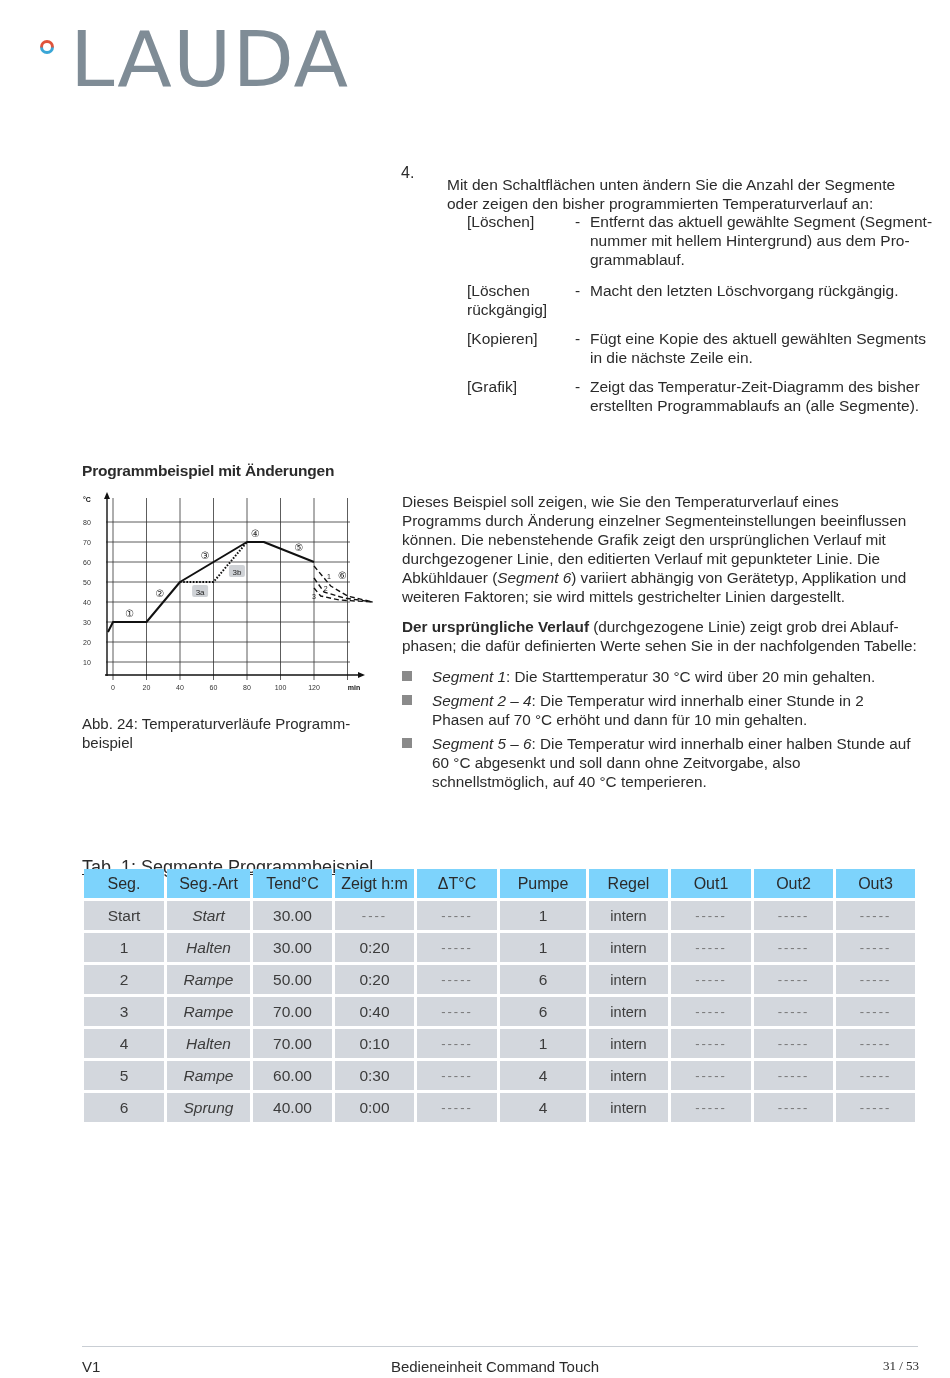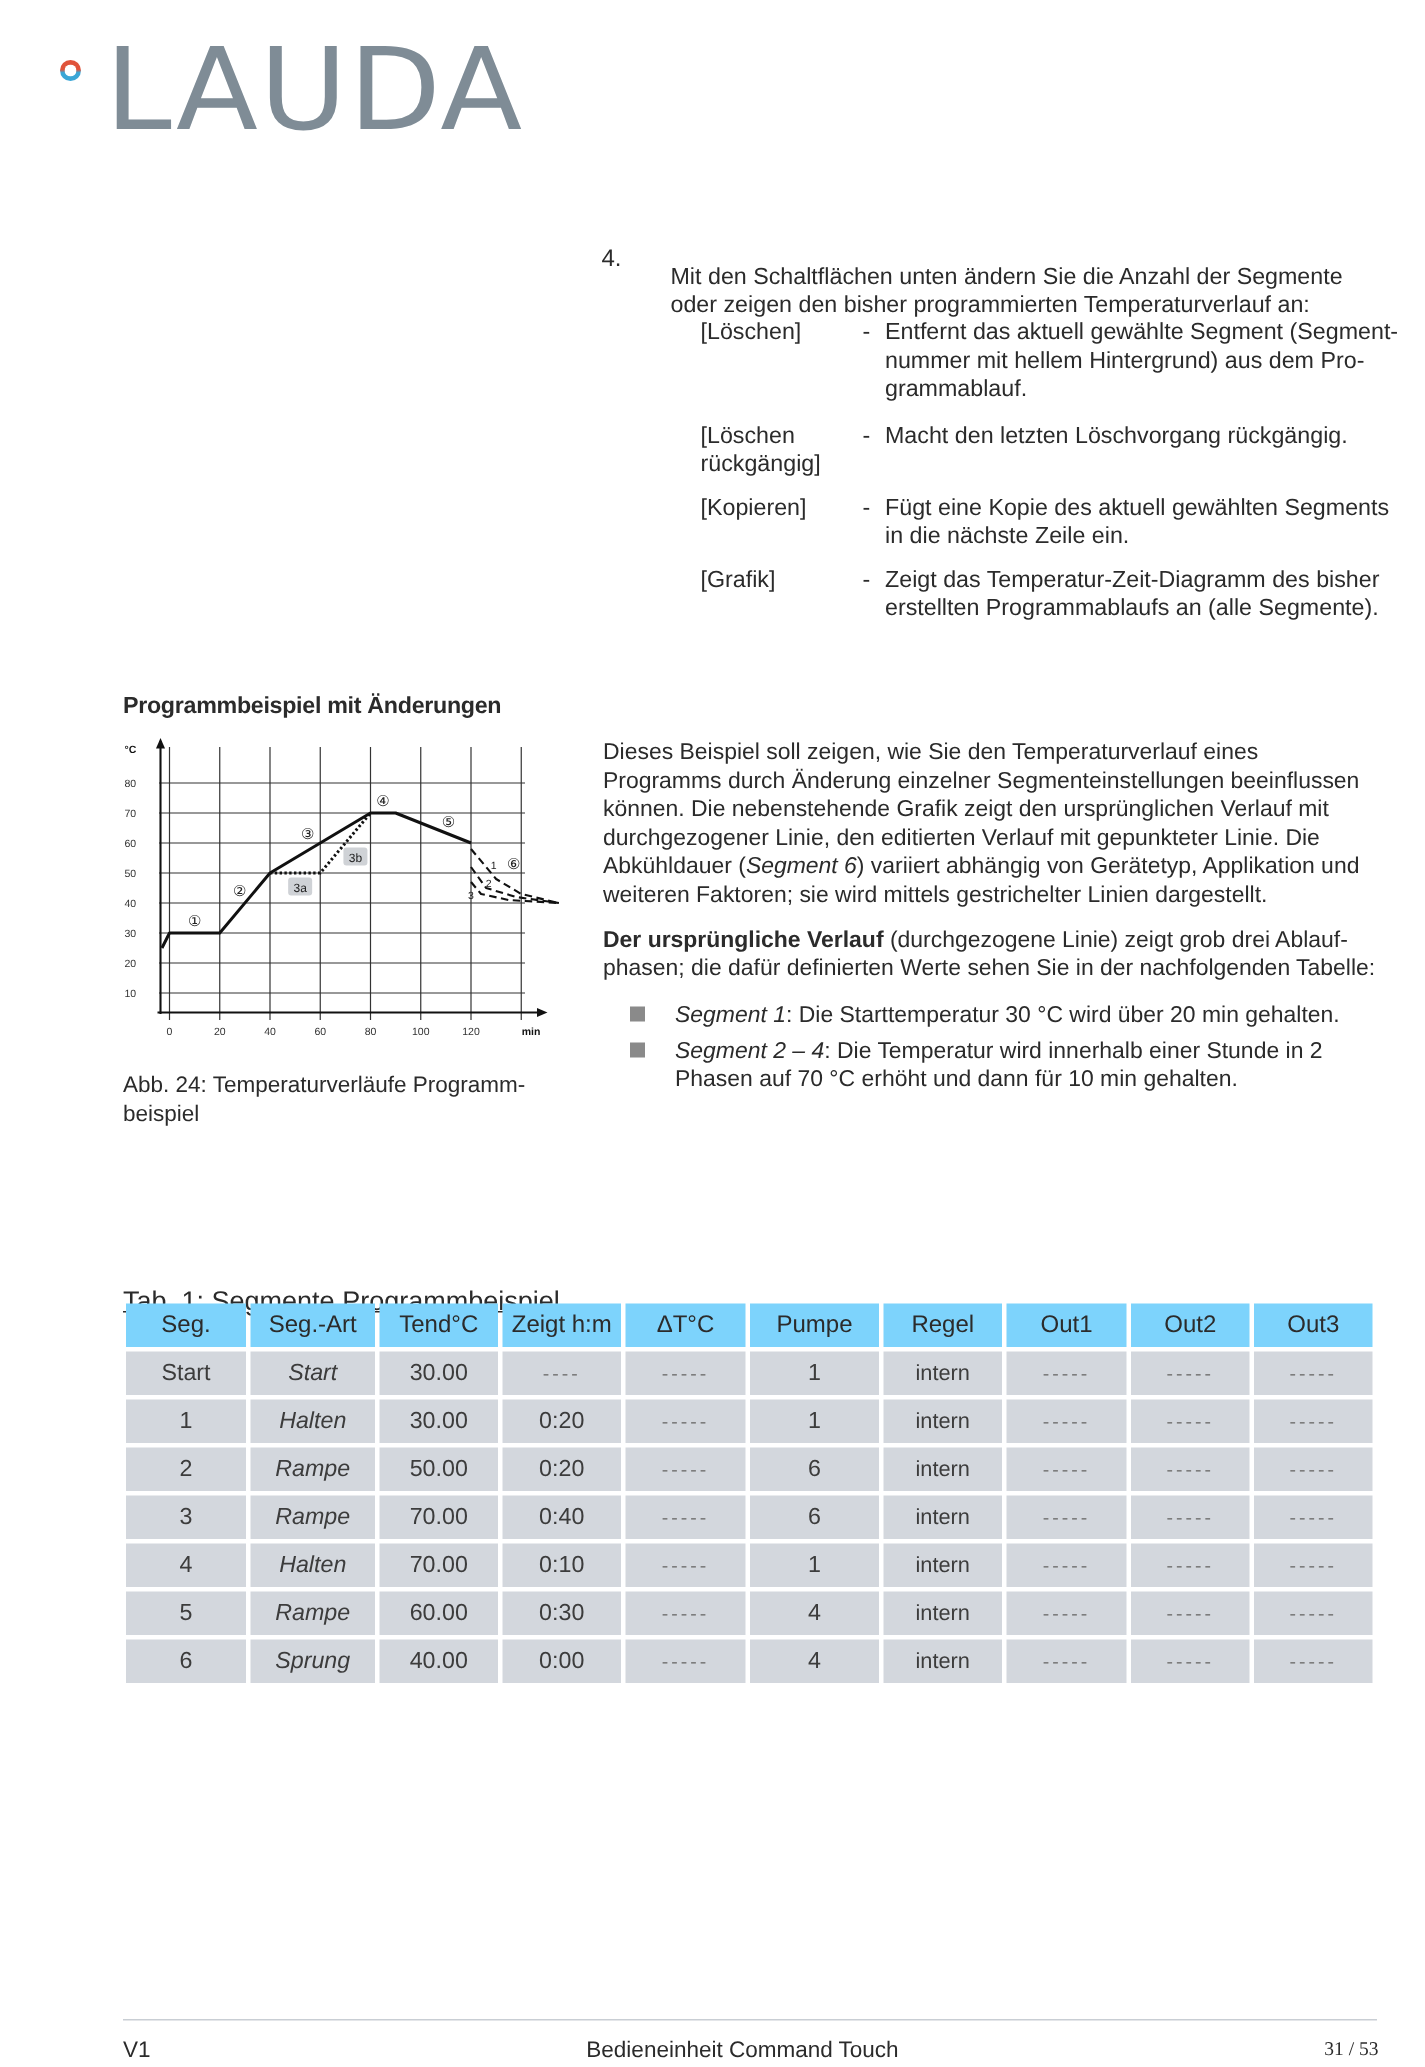--- a/index.html
+++ b/index.html
@@ -27,21 +27,21 @@
 
     
     .sec-title { left: 82px; top: 462px; font-size: 15.5px; font-weight: bold; letter-spacing: -0.2px; }
 
     
     .chart { left: 78px; top: 490px; width: 310px; height: 210px; }
     .fig-caption { left: 82px; top: 714px; width: 290px; font-size: 15px; line-height: 19px; }
 
     
     .para { left: 402px; width: 515px; font-size: 15.3px; line-height: 19px; }
-    .bullets { left: 420px; top: 667px; width: 515px; font-size: 15.3px; line-height: 19px; }
+    .bullets { left: 402px; top: 667px; width: 515px; font-size: 15.3px; line-height: 19px; }
     .bullet { display: flex; margin-bottom: 5px; }
     .bullet-mark { width: 10px; height: 10px; background: #8a8a8a; flex: none; margin-top: 4px; margin-right: 20px; }
     .bullet-text { flex: 1; }
     em { font-style: italic; }
 
     
     .tab-caption { left: 82px; top: 857px; font-size: 18px; text-decoration: underline; }
     .seg-table { left: 82px; top: 866px; border-collapse: separate; border-spacing: 3px; margin-left: -1px; }
     .seg-table th { background: #7dd3fc; color: #2b2b2b; font-weight: normal; font-size: 16px; height: 29px; padding: 0; text-align: center; }
     .seg-table td { background: #d3d7dd; color: #3c3c3c; font-size: 15.5px; height: 29px; padding: 0; text-align: center; }
@@ -166,20 +166,24 @@
 
 <div class="abs bullets">
   <div class="bullet">
     <span class="bullet-mark"></span>
     <span class="bullet-text"><em>Segment 1</em><span>: Die Starttemperatur 30 °C wird über 20 min gehalten.</span></span>
   </div>
   <div class="bullet">
     <span class="bullet-mark"></span>
     <span class="bullet-text"><em>Segment 2 – 4</em><span>: Die Temperatur wird innerhalb einer Stunde in 2 Phasen auf 70 °C erhöht und dann für 10 min gehalten.</span></span>
   </div>
+  <div class="bullet">
+    <span class="bullet-mark"></span>
+    <span class="bullet-text"><em>Segment 5 – 6</em><span>: Die Temperatur wird innerhalb einer halben Stunde auf 60 °C abgesenkt und soll dann ohne Zeitvorgabe, also schnellstmöglich, auf 40 °C temperieren.</span></span>
+  </div>
 </div>
 
 <div class="abs tab-caption">Tab. 1: Segmente Programmbeispiel</div>
 <table class="abs seg-table">
   <thead>
     <tr>
       <th style="width:80px">Seg.</th>
       <th style="width:83px">Seg.-Art</th>
       <th style="width:79px">Tend°C</th>
       <th style="width:79px">Zeigt h:m</th>

